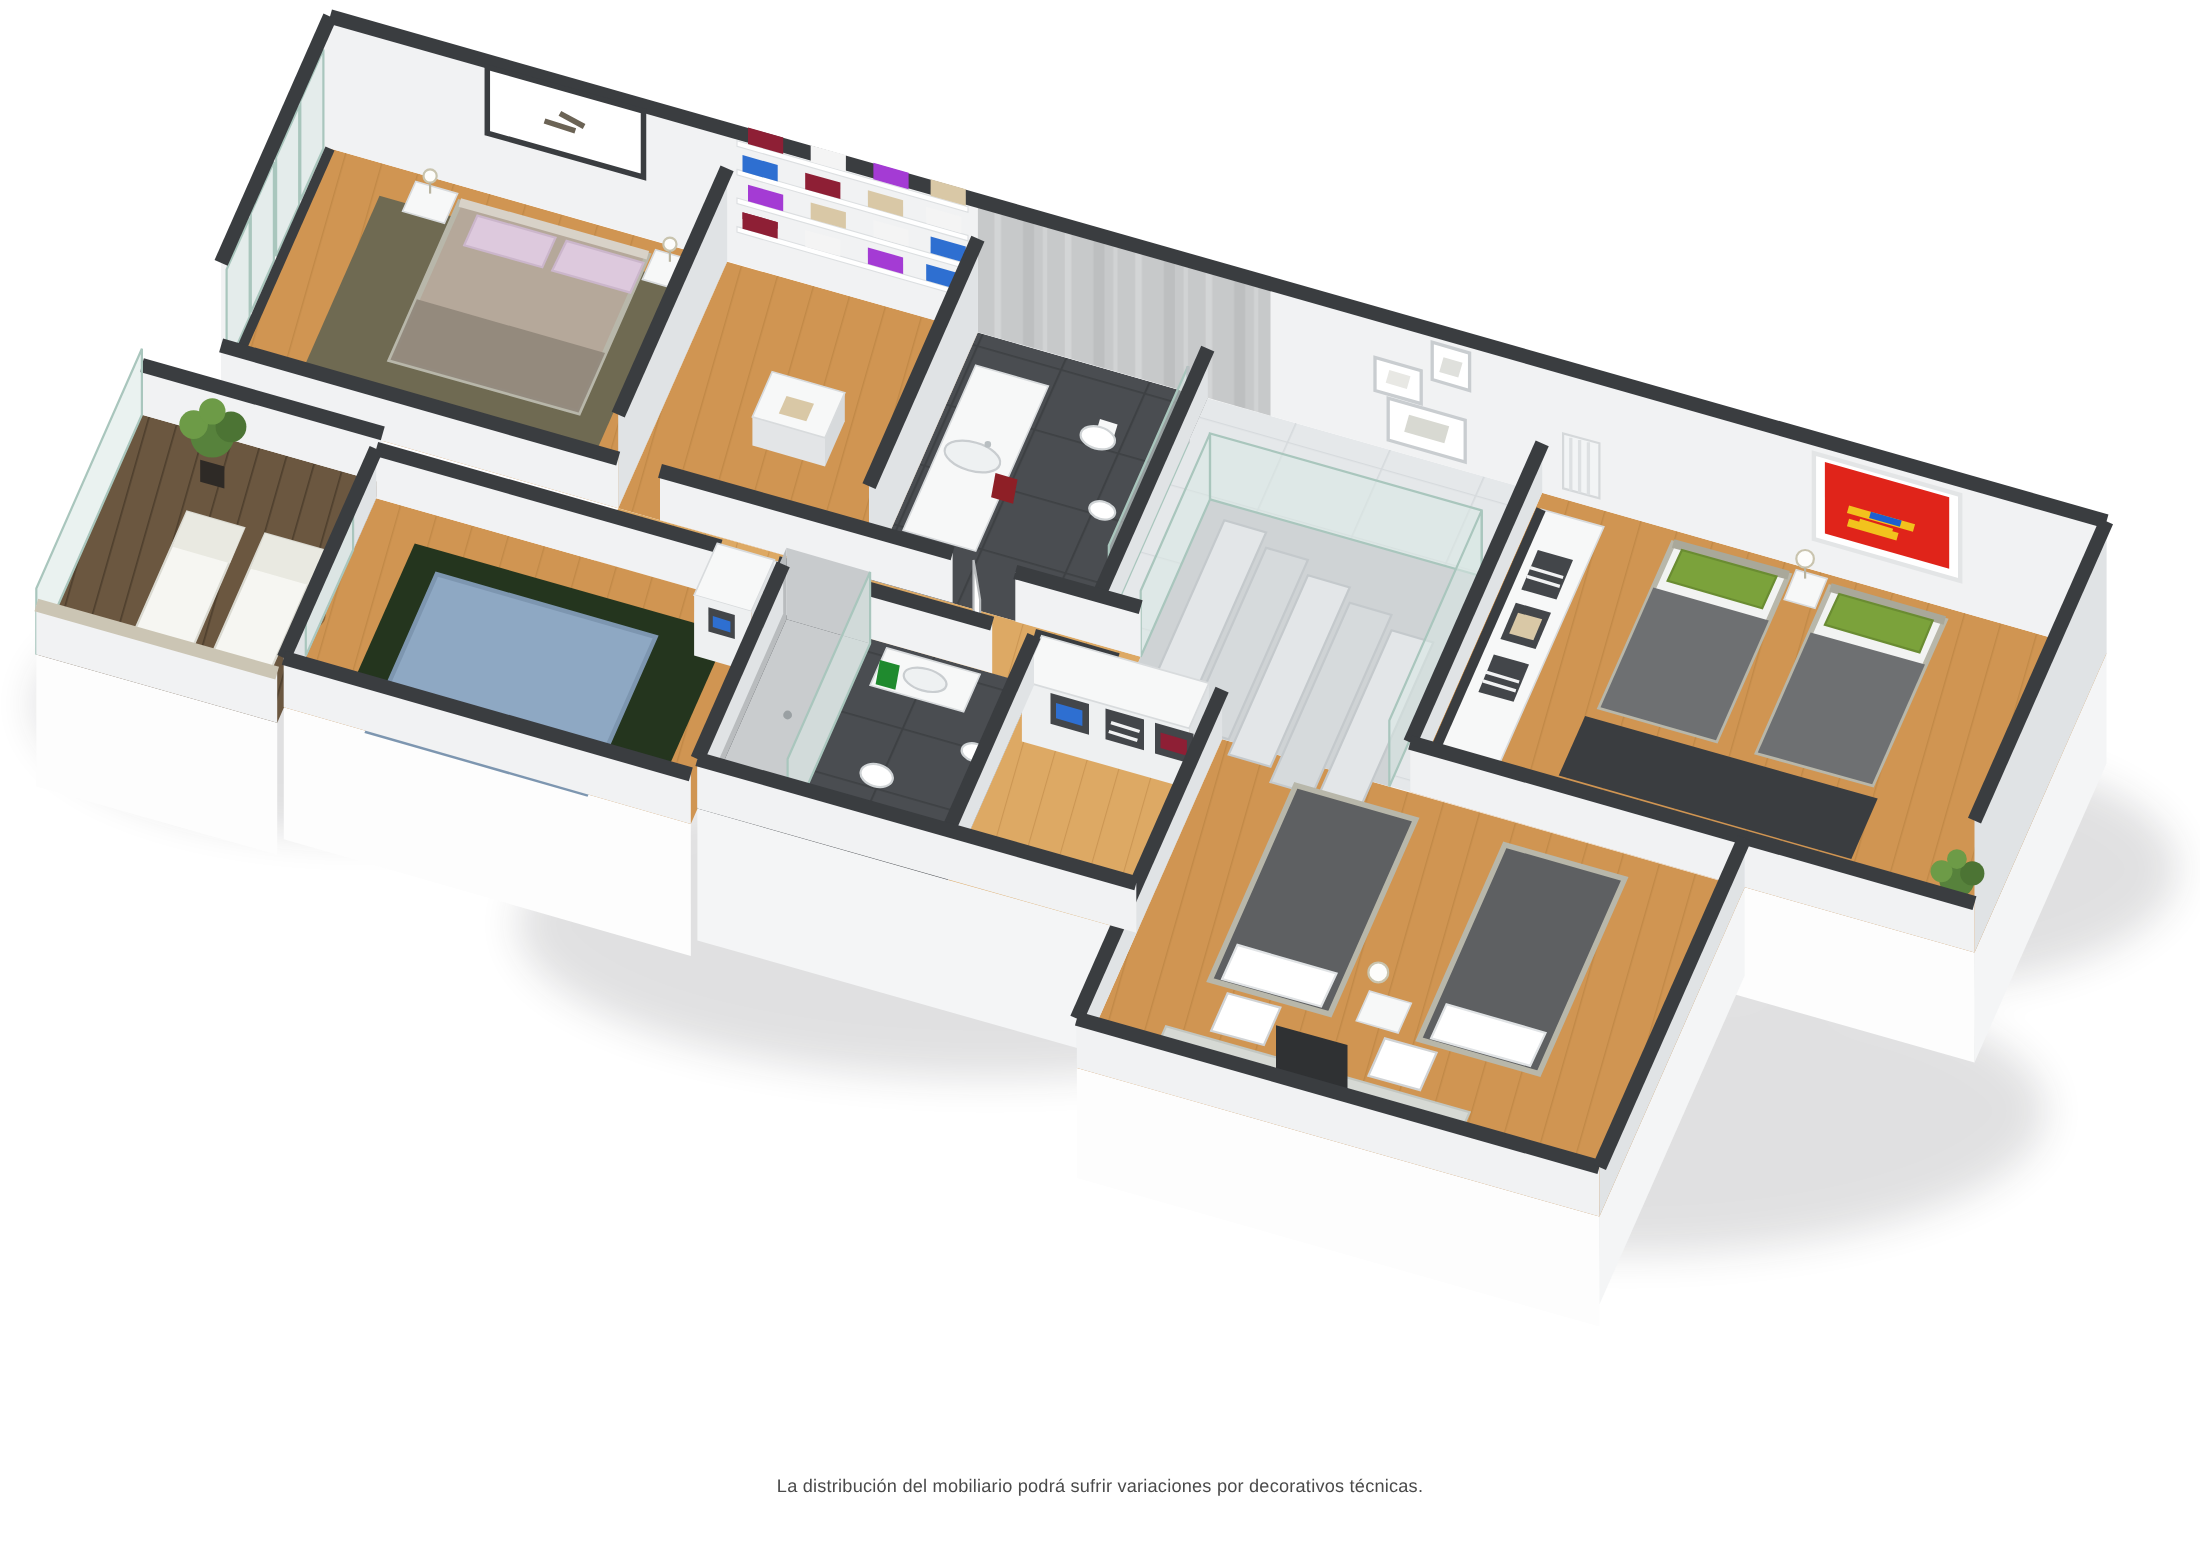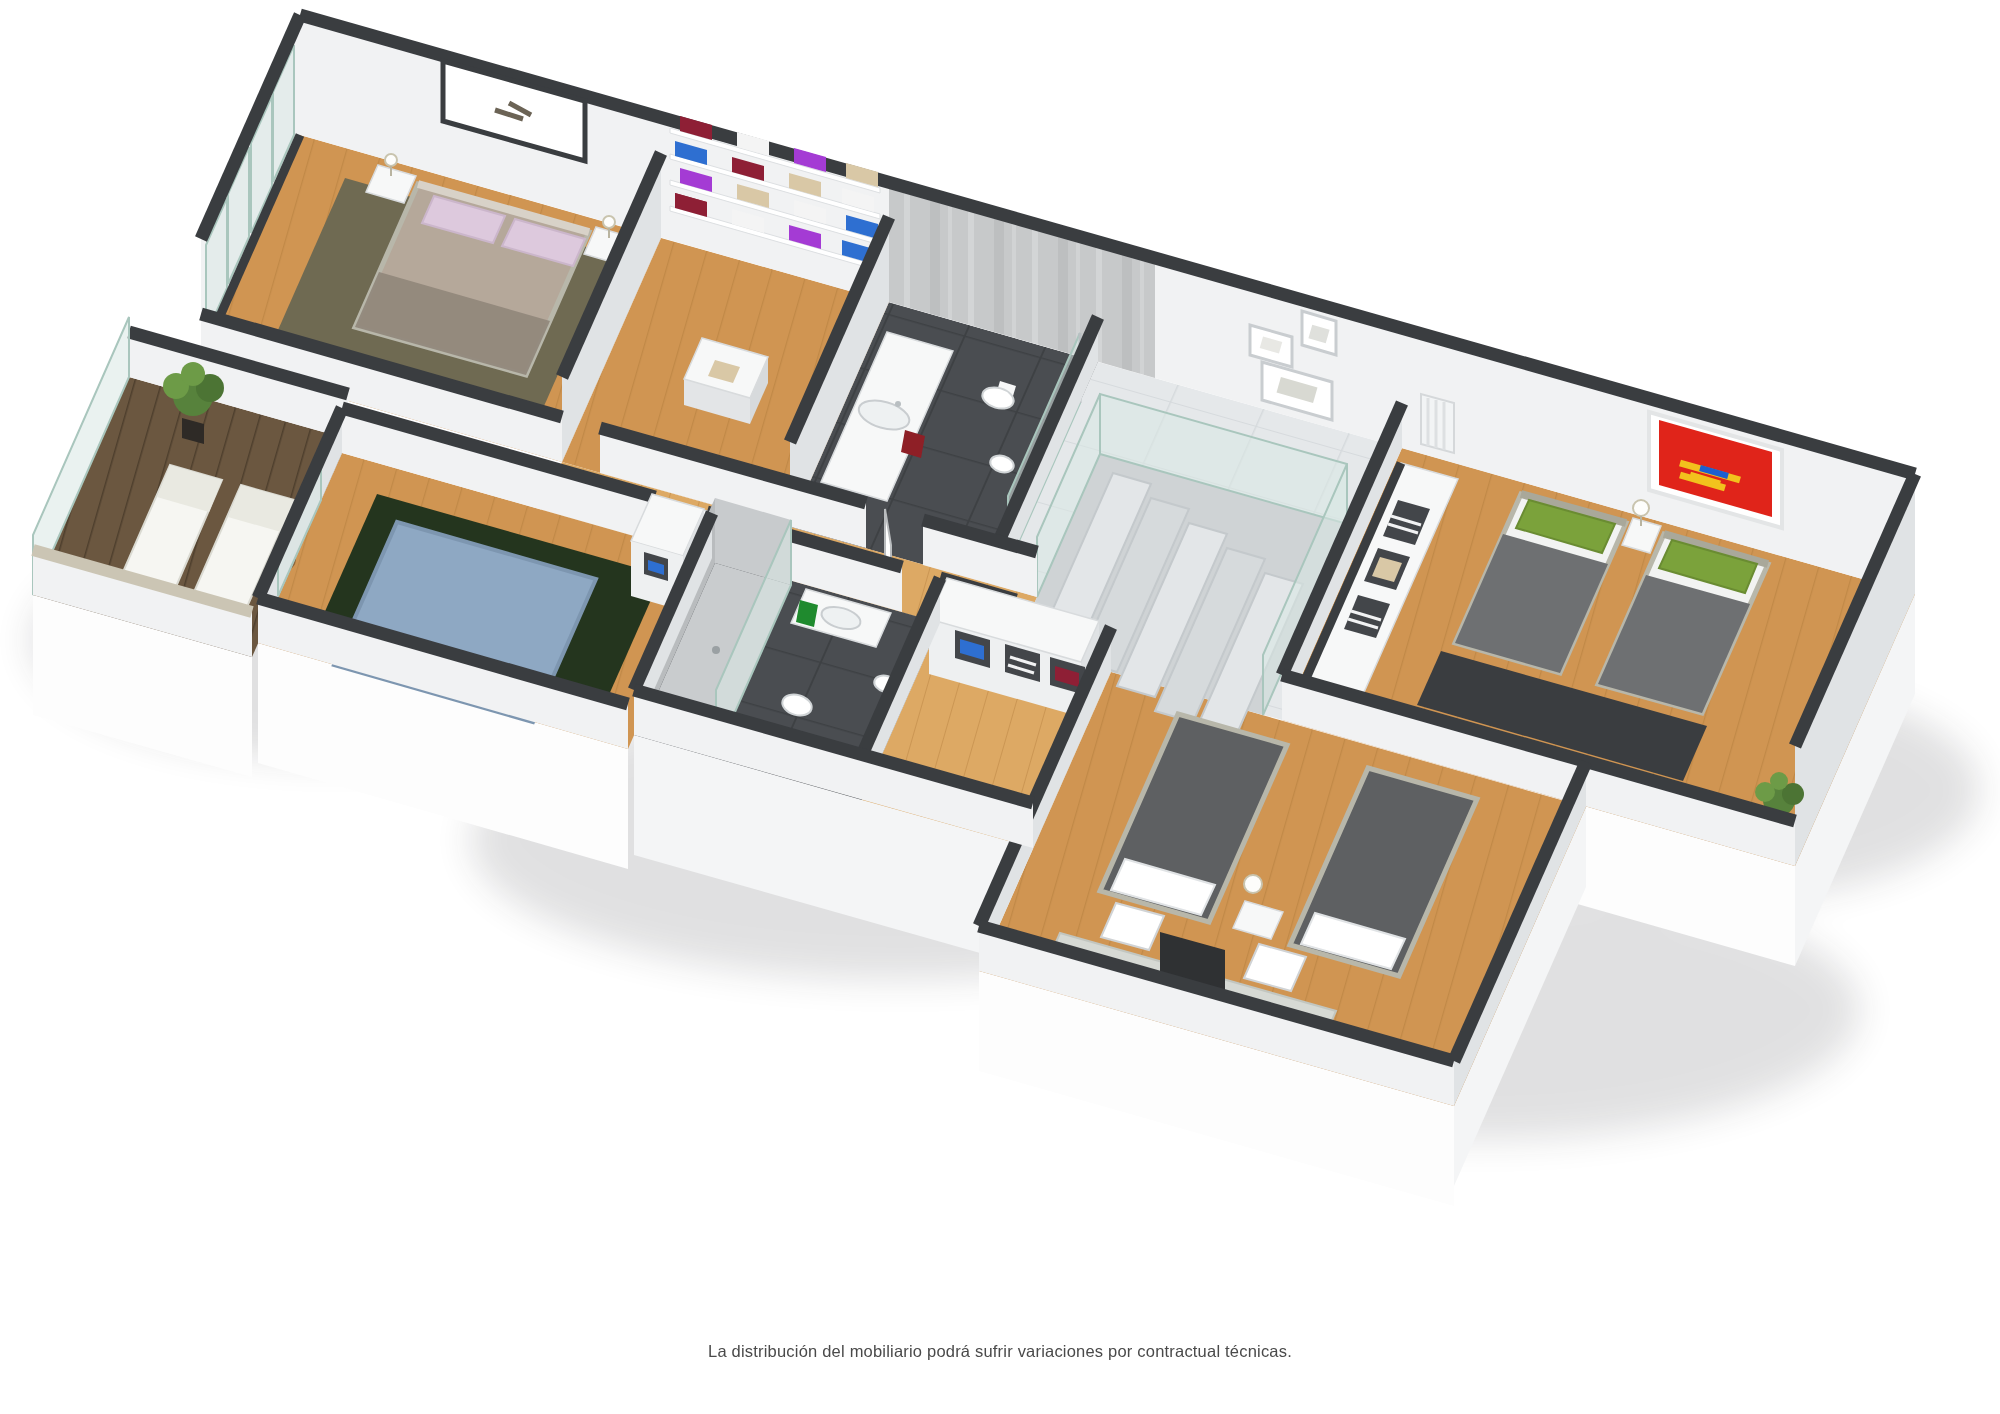--- a/index.html
+++ b/index.html
@@ -423,15 +423,15 @@
     <polygon class="wallface" points="1282,720 1795,866 1795,821 1282,675"></polygon>
     <line x1="1282" y1="675" x2="1795" y2="821" class="cap"></line>
     <polygon class="wallface" points="979,971 1454,1106 1454,1061 979,926"></polygon>
     <line x1="979" y1="926" x2="1454" y2="1061" class="cap"></line>
     <polygon class="wallshade" points="1586,807 1454,1106 1454,1061 1586,762"></polygon>
     <line x1="1586" y1="762" x2="1454" y2="1061" class="cap"></line>
   </g>
 </svg>
 
   <div class="disclaimer">
-    <p>La distribución del mobiliario podrá sufrir variaciones por contractual técnicas.</p>
+    <p>La distribución del mobiliario podrá sufrir variaciones por decorativos técnicas.</p>
   </div>
 </div>
 
 </body></html>

